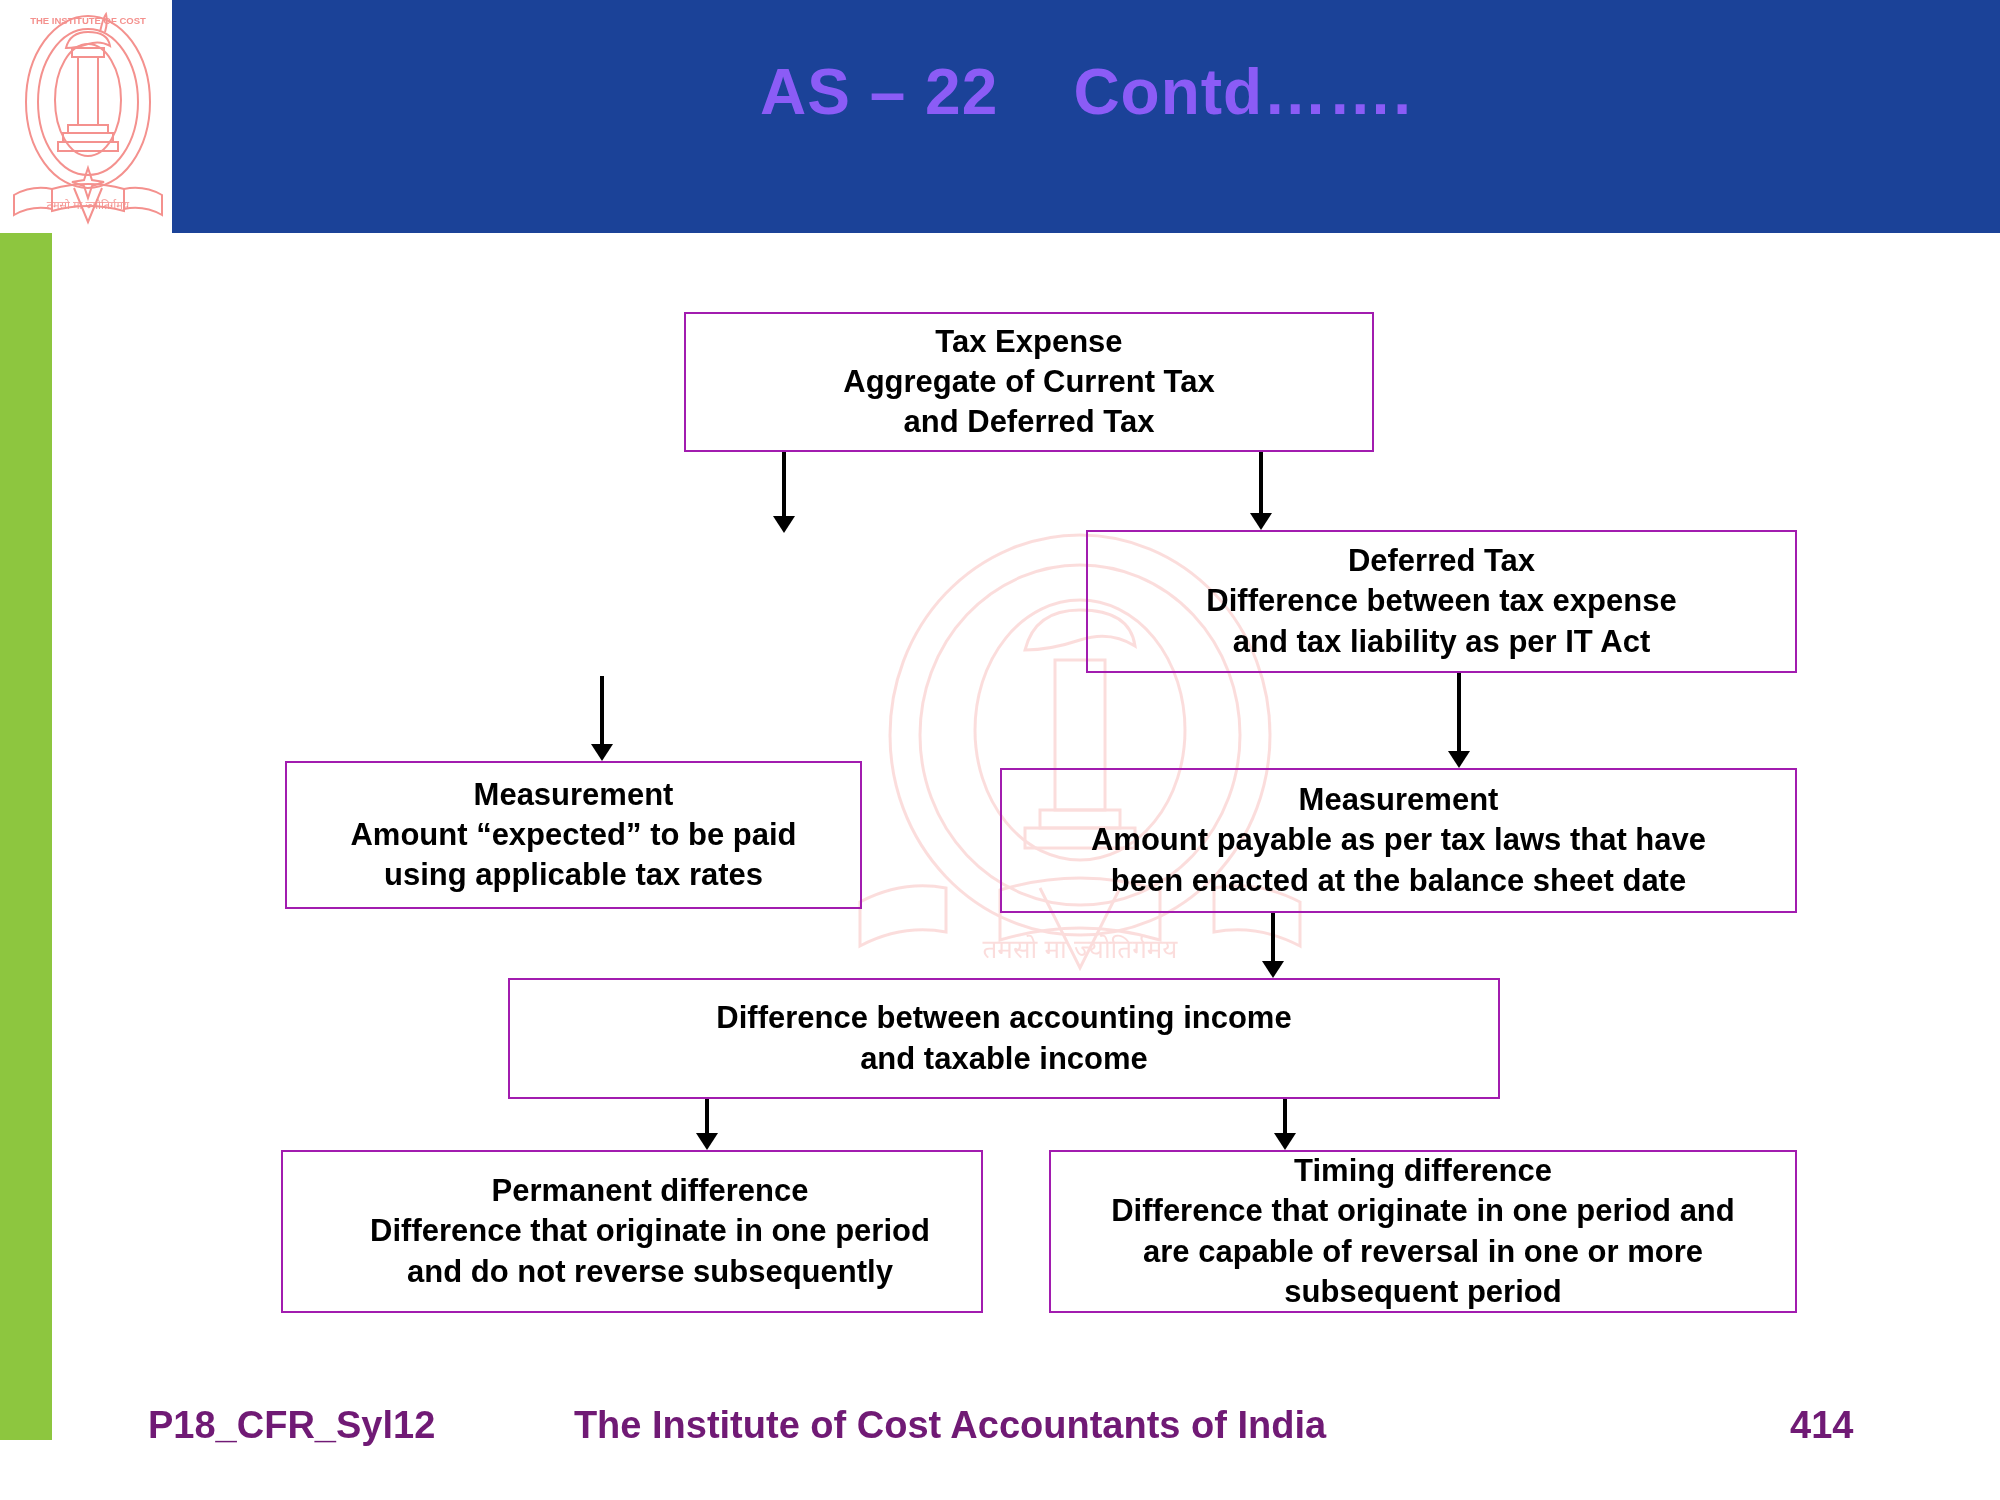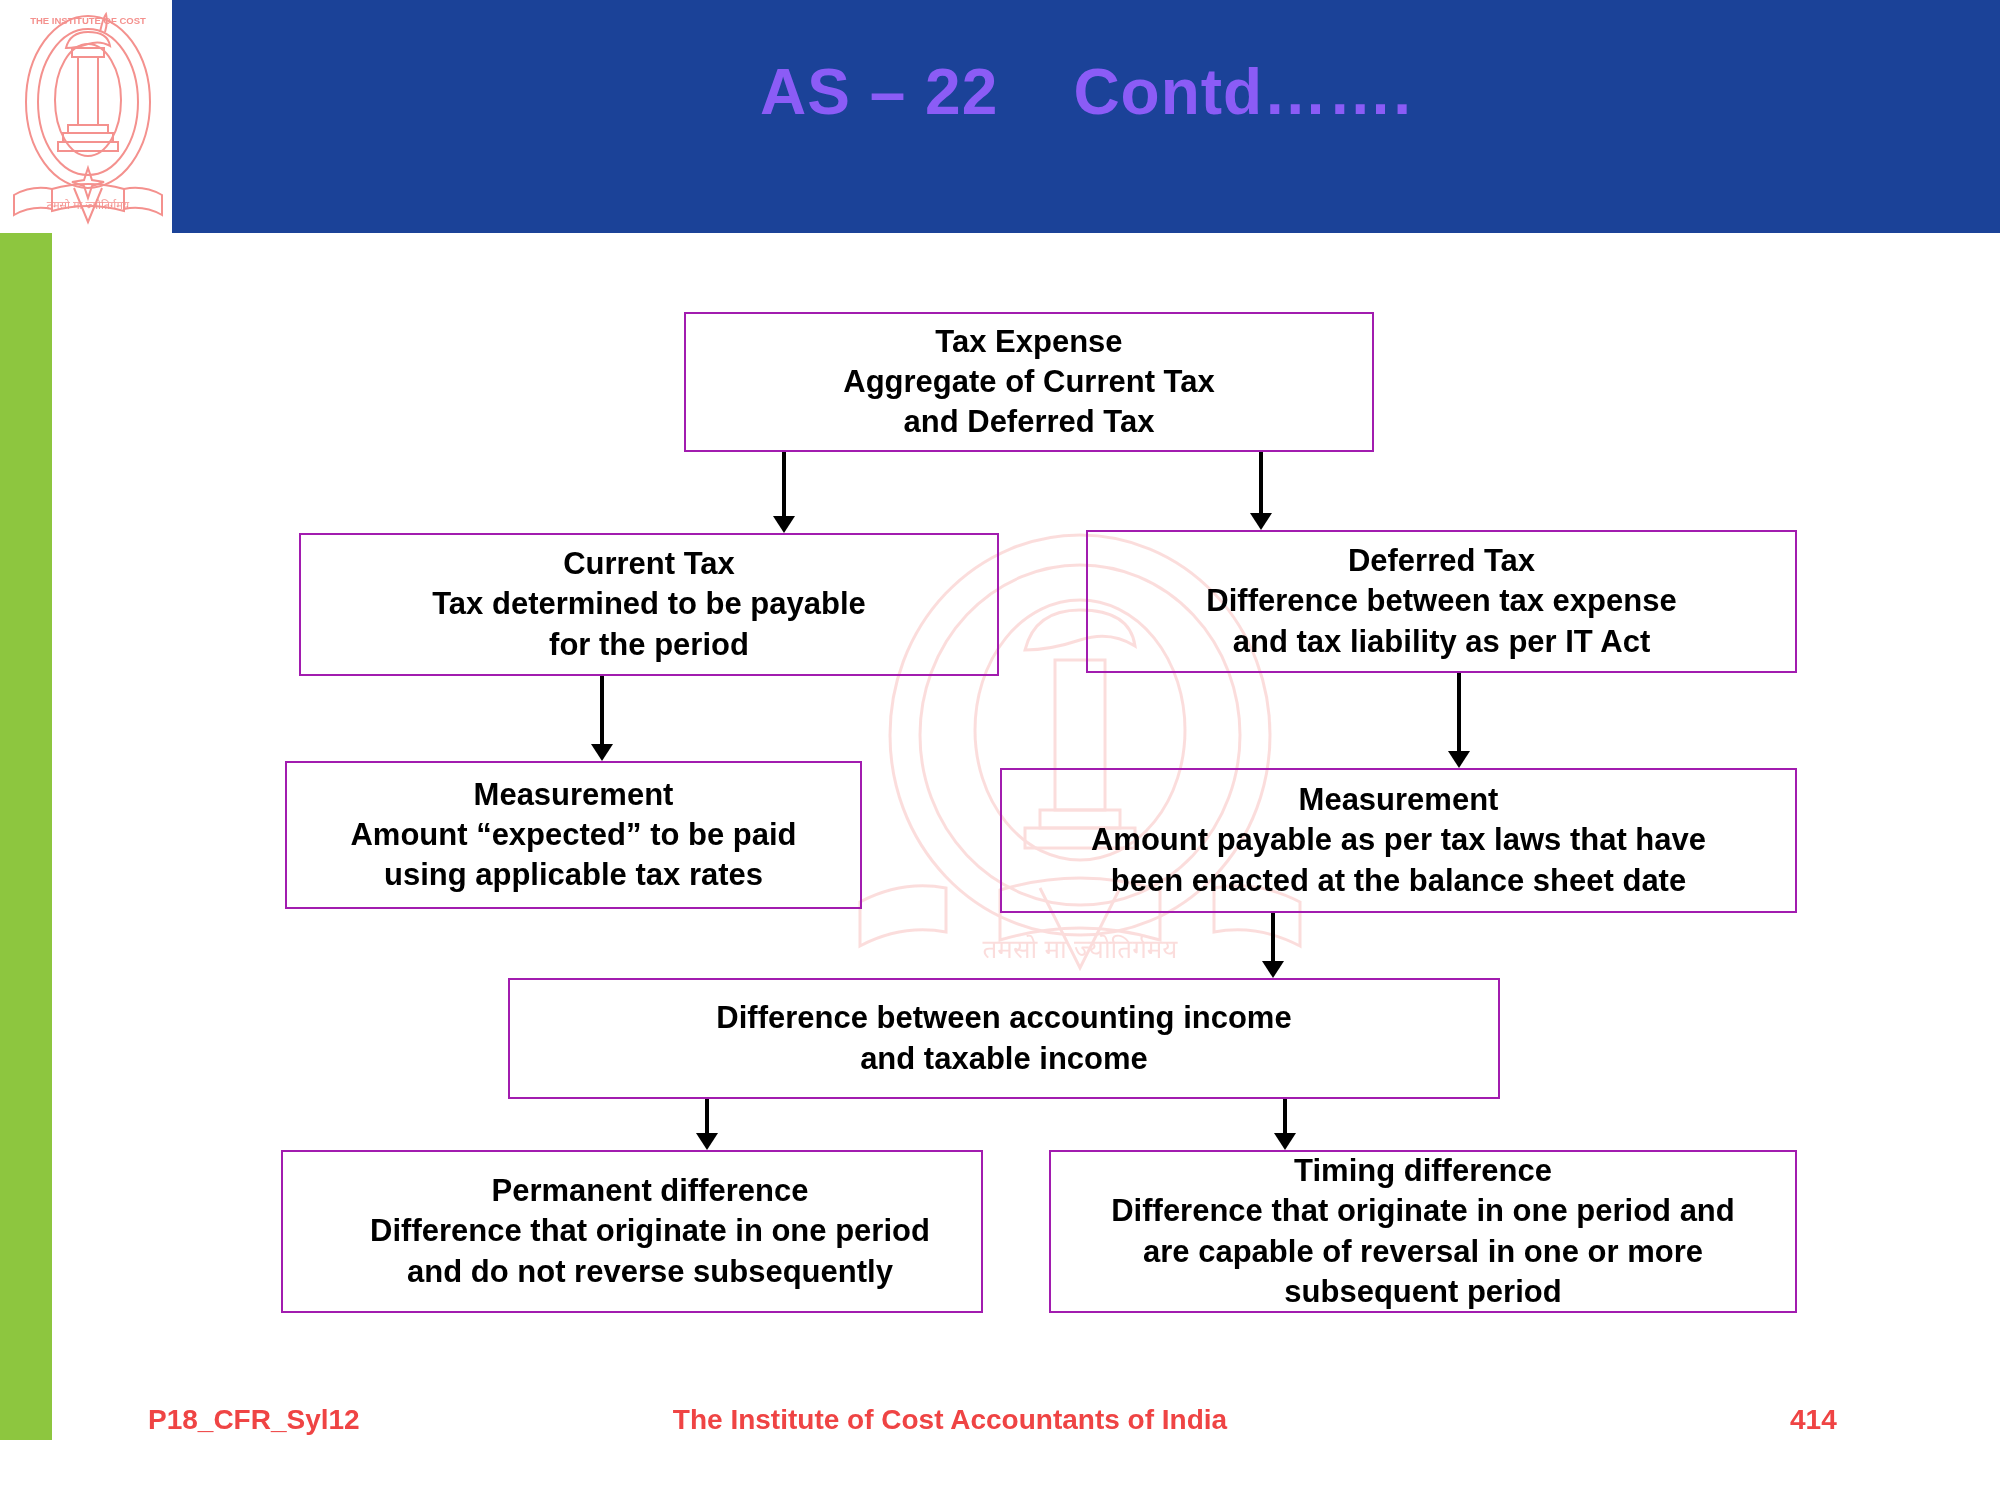--- a/index.html
+++ b/index.html
@@ -110,22 +110,22 @@
     width: 0;
     height: 0;
     border-left: 11px solid transparent;
     border-right: 11px solid transparent;
     border-top: 17px solid #000000;
   }
 
   
   .footer-left, .footer-center, .footer-right {
     position: absolute;
-    color: #ef4444;
-    font-size: 28px;
+    color: #701a75;
+    font-size: 38px;
     font-weight: bold;
     white-space: nowrap;
   }
   .footer-left   { left: 148px;  top: 1404px; }
   .footer-center { left: 0;      top: 1404px; width: 1900px; text-align: center; }
   .footer-right  { left: 1790px; top: 1404px; }
 </style>
 </head>
 <body>
 
@@ -183,23 +183,20 @@
         <path d="M200 378 l40 80 l40 -80"></path>
       </g>
       <text x="240" y="448" font-family="'Liberation Sans', sans-serif" font-size="26" fill="#F4918E" text-anchor="middle">तमसो मा ज्योतिर्गमय</text>
     </svg>
   </div>
 
   <div class="fbox" style="left:684px; top:312px; width:690px; height:140px;">Tax Expense
 Aggregate of Current Tax
 and Deferred Tax</div>
 
-  <div class="fbox" style="left:299px; top:533px; width:700px; height:143px;">Current Tax
-Tax determined to be payable
-for the period</div>
 
   <div class="fbox" style="left:1086px; top:530px; width:711px; height:143px;">Deferred Tax
 Difference between tax expense
 and tax liability as per IT Act</div>
 
   <div class="fbox" style="left:285px; top:761px; width:577px; height:148px;">Measurement
 Amount “expected” to be paid
 using applicable tax rates</div>
 
   <div class="fbox" style="left:1000px; top:768px; width:797px; height:145px;">Measurement

